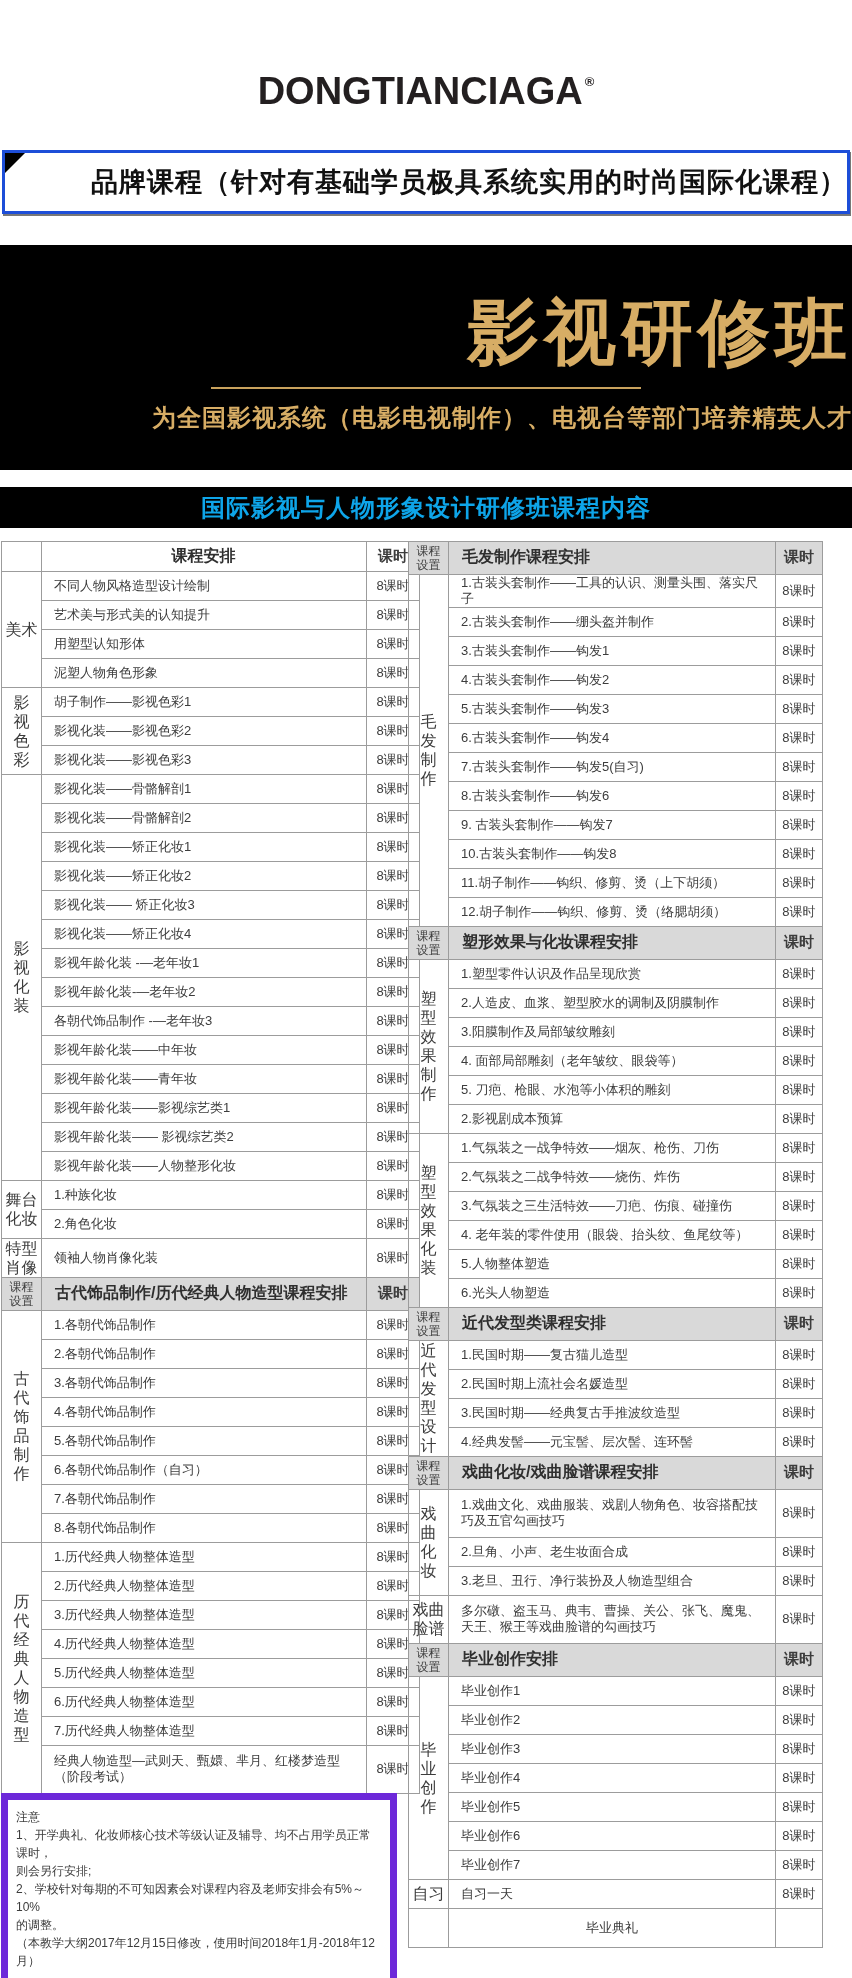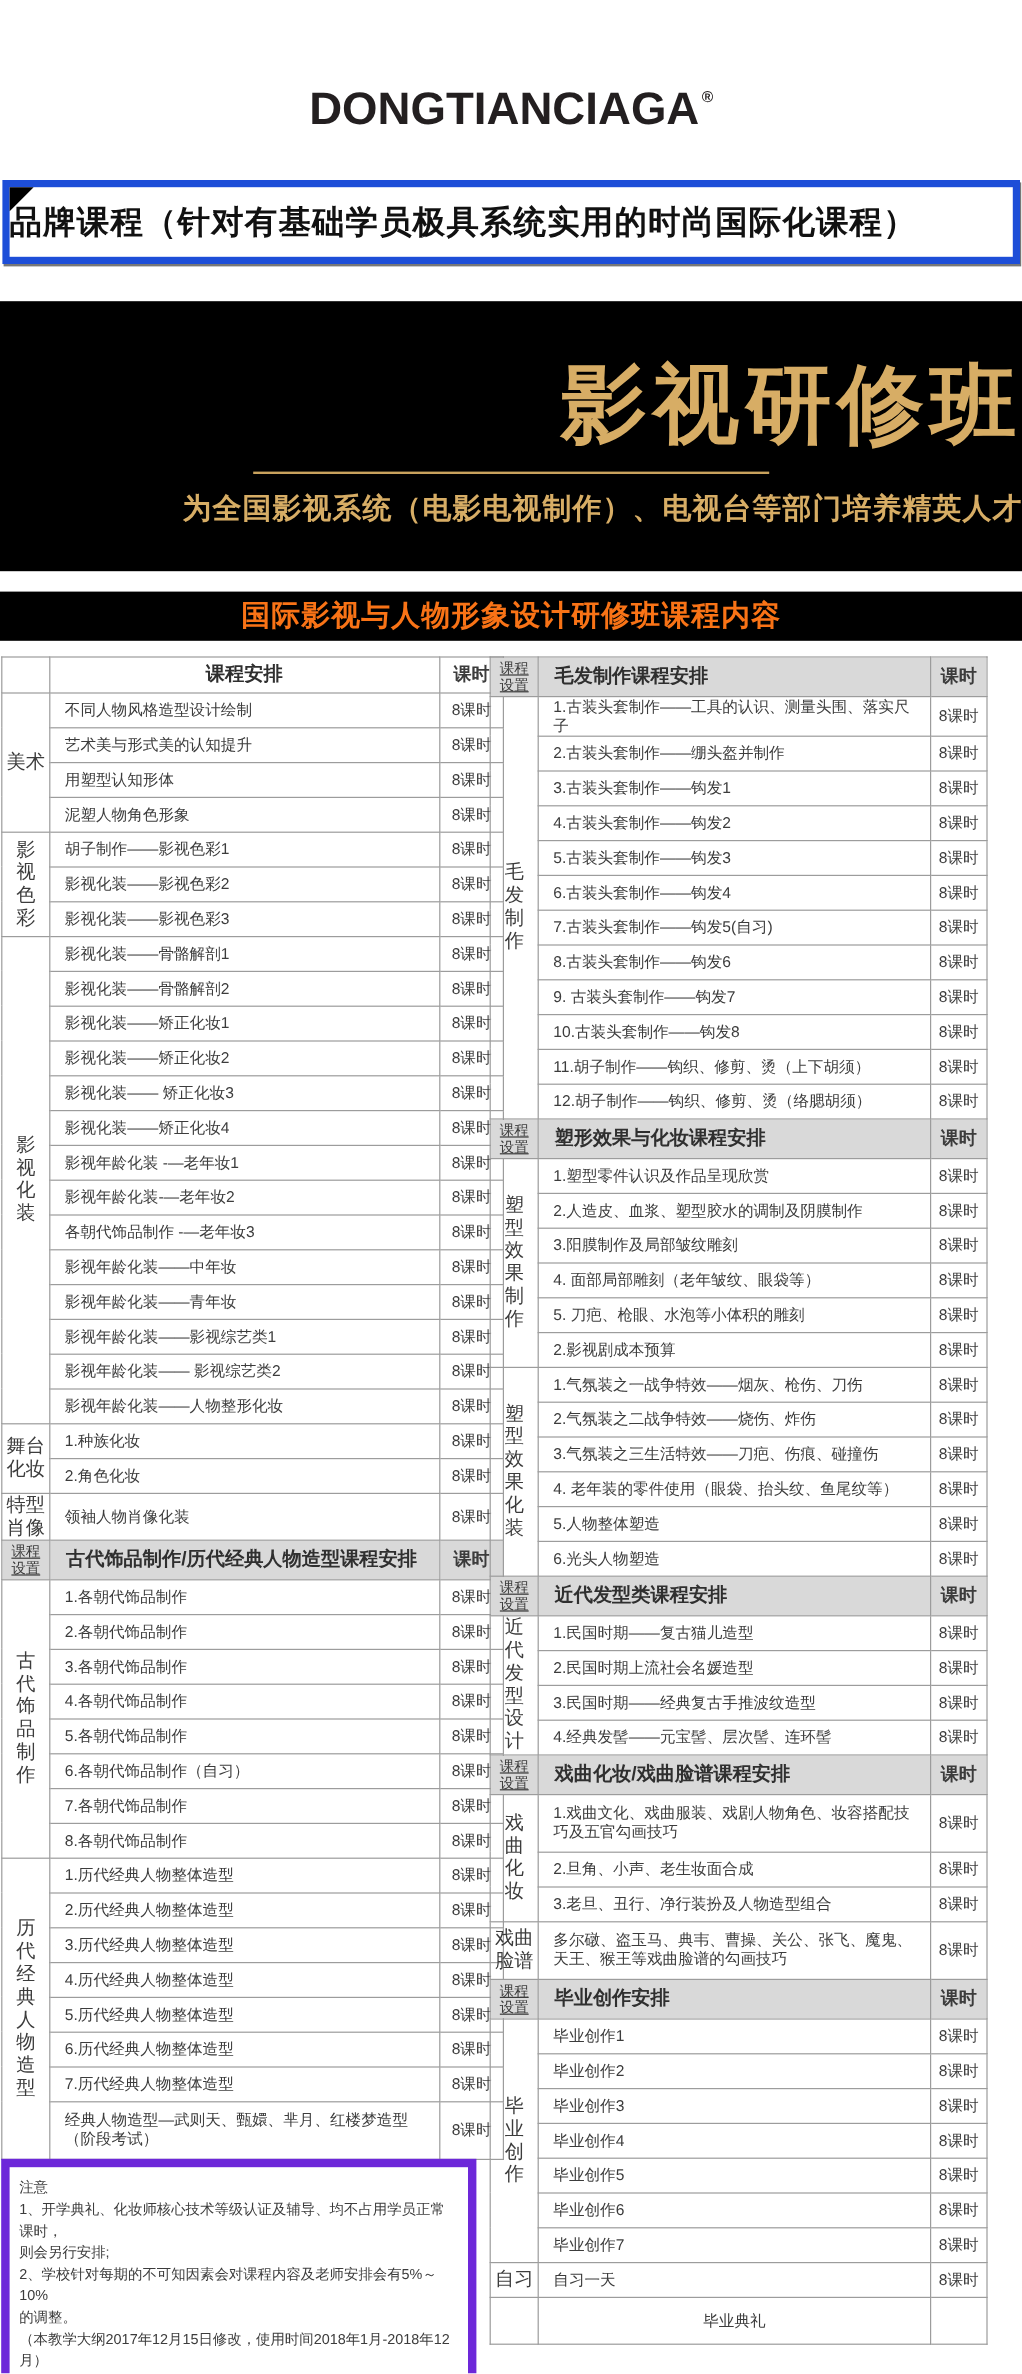--- a/index.html
+++ b/index.html
@@ -4,41 +4,41 @@
 <style>
   html,body{margin:0;padding:0;background:#fff;}
   .page{width:852px;height:1978px;background:#fff;overflow:hidden;
         font-family:"Liberation Sans","DejaVu Sans",sans-serif;color:#3c3c3c;}
   
   .brand{padding-top:72px;text-align:center;}
   .logo{font-size:38px;font-weight:700;letter-spacing:0px;color:#231f20;line-height:1;}
   .logo sup{font-size:13px;font-weight:700;vertical-align:18px;margin-left:2px;}
   .tagline{margin-top:9px;font-size:16px;font-weight:700;letter-spacing:3px;color:#231f20;}
   
-  .banner{position:relative;margin:40px 2px 0 2px;border:6px solid #1d4ed8;
-          padding:11px 0;text-align:left;box-shadow:1px 2px 0 #777;}
+  .banner{position:relative;margin:40px 2px 0 2px;border:3px solid #1d4ed8;
+          padding:11px 0;text-align:right;box-shadow:1px 2px 0 #777;}
   .banner-text{font-size:27px;font-weight:700;letter-spacing:1px;color:#111;}
   .tri{position:absolute;top:0;left:0;width:0;height:0;
        border-top:20px solid #000;border-right:20px solid transparent;}
   
   .hero{margin-top:31px;background:#000;text-align:right;padding:50px 0 36px;}
   .hero-title{margin:0;font-size:72px;font-weight:700;letter-spacing:5px;color:#d7ad65;line-height:1.05;}
   .hero-divider{width:430px;height:2px;background:#c9a25d;margin:16px auto 13px;}
   .hero-subtitle{font-size:24px;font-weight:700;color:#d7ad65;letter-spacing:1px;}
   
   .section-bar{margin-top:17px;background:#000;height:41px;line-height:41px;
-               text-align:center;color:#f97316;font-size:24px;font-weight:700;letter-spacing:1px;}
+               text-align:center;color:#0ea5e9;font-size:24px;font-weight:700;letter-spacing:1px;}
   
   .tables{margin-top:13px;display:flex;gap:11px;padding:0 2px 0 1px;align-items:flex-start;}
   .col-left{width:396px;}
   .col-right{width:415px;}
   table{border-collapse:collapse;width:100%;table-layout:fixed;}
   td{border:1px solid #9c9c9c;vertical-align:middle;overflow:hidden;}
   td.cat{text-align:center;font-size:16px;line-height:19px;white-space:pre-line;color:#3c3c3c;padding:0 1px;}
-  td.cat.small{font-size:12px;line-height:14px;text-decoration:underline;}
+  td.cat.small{font-size:12px;line-height:14px;}
   td.course{font-size:13px;padding:0 4px 0 12px;line-height:16px;color:#3c3c3c;}
   td.course.center{text-align:center;padding:0;}
   td.hours{font-size:13px;text-align:center;color:#3c3c3c;padding:0;}
   tr.r td{height:28px;}
   tr.tall td{height:47px;}
   tr.footer td{height:38px;}
   tr.hdr td{height:30px;background:#d9d9d9;}
   tr.hdr td.title{font-size:16px;font-weight:700;padding-left:13px;color:#2f2f2f;}
   tr.hdr td.hours{font-weight:700;font-size:15px;}
   tr.hdr.white td{background:#fff;height:27px;}

